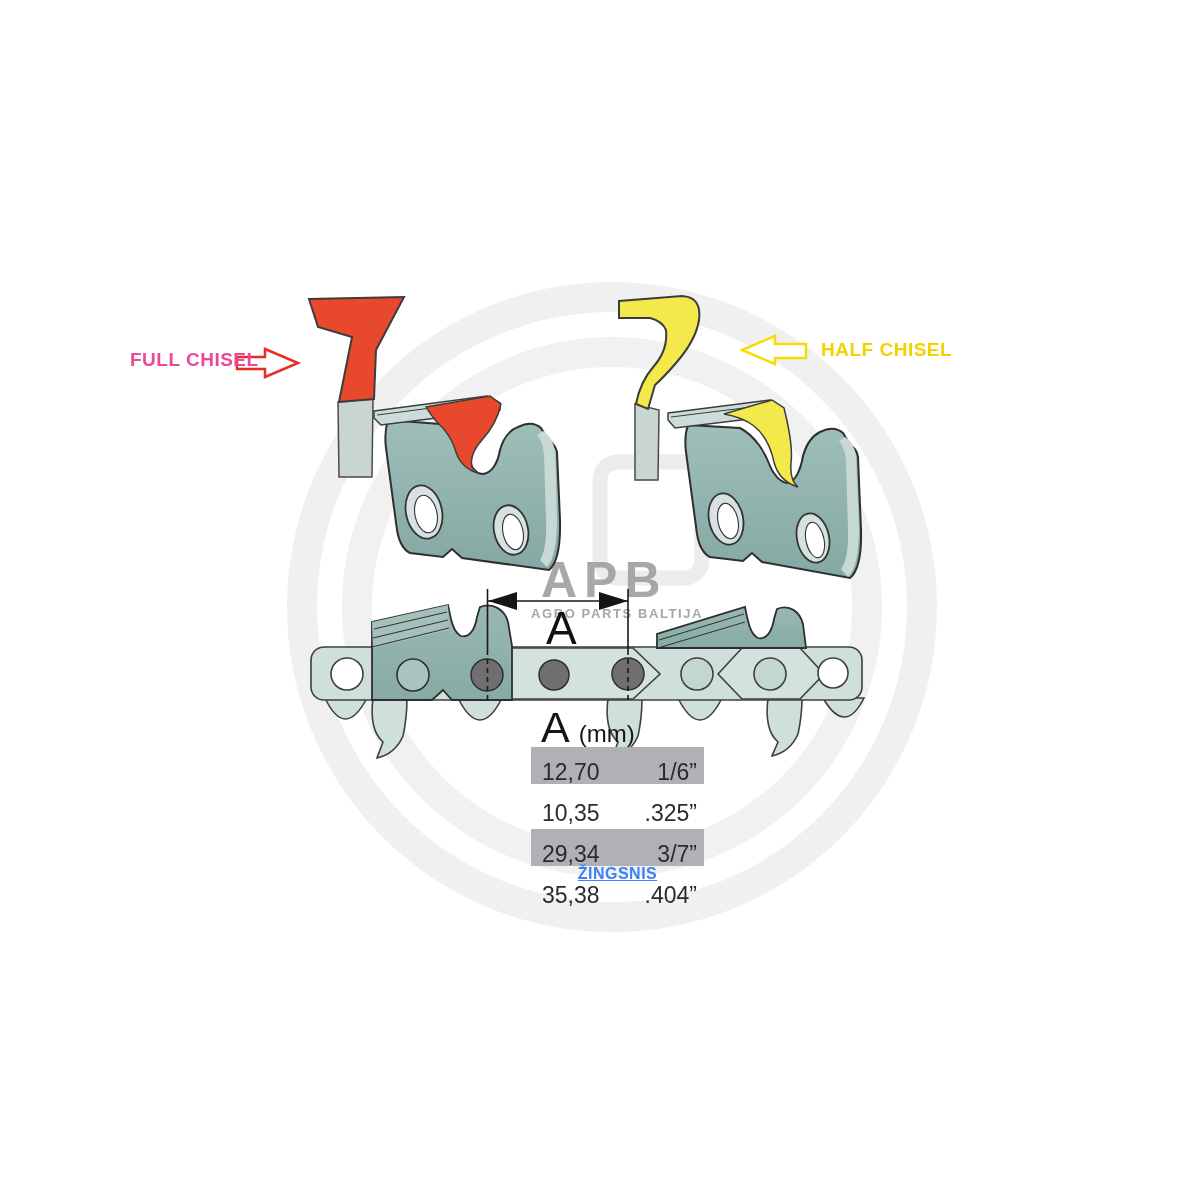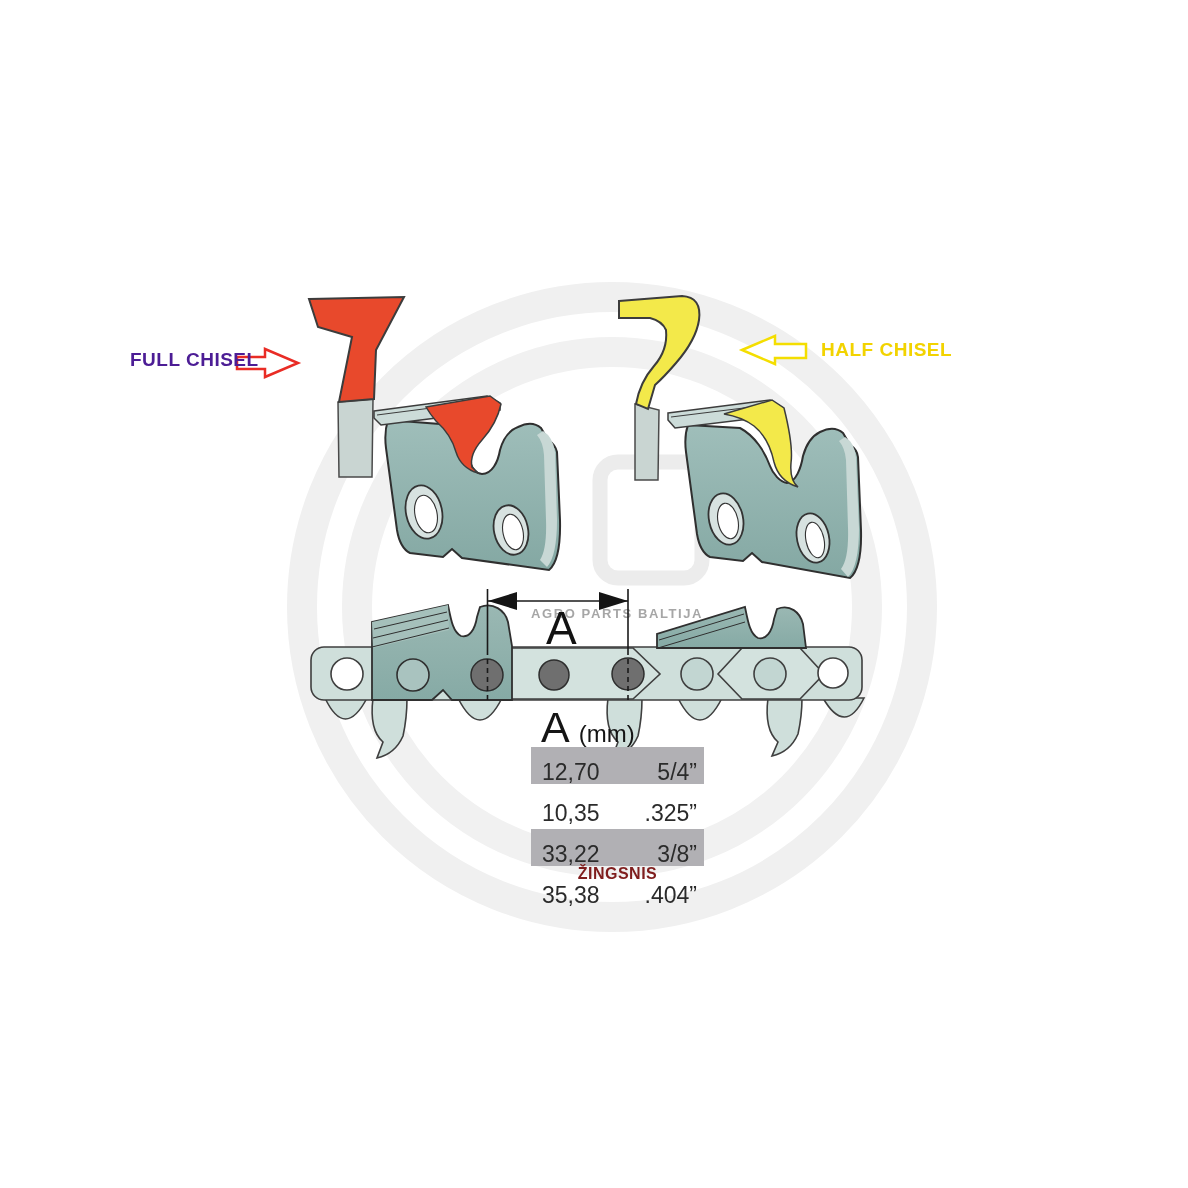--- a/index.html
+++ b/index.html
@@ -1,45 +1,46 @@
 <!DOCTYPE html>
 <html><head>
 <meta charset="utf-8">
 <style>
   html,body{margin:0;padding:0;background:#ffffff;}
   #stage{position:relative;width:1188px;height:1188px;background:#ffffff;overflow:hidden;
          font-family:"Liberation Sans","DejaVu Sans",sans-serif;}
   #stage svg{position:absolute;left:0;top:0;}
   .txt{position:absolute;white-space:nowrap;}
   .chisel-label{font-size:19px;font-weight:bold;letter-spacing:.5px;}
-  #full-chisel-label{left:130px;top:349px;color:#4c1d95;}
+  #full-chisel-label{left:130px;top:349px;color:#ec4899;}
   #half-chisel-label{left:821px;top:339px;color:#f2d300;}
   #wm-logo{left:541px;top:551px;font-size:50px;font-weight:bold;color:#9a9a9a;letter-spacing:7px;opacity:.85;}
   #wm-sub{left:531px;top:606px;font-size:13px;font-weight:bold;color:#a6a6a6;letter-spacing:1.6px;}
   #dim-letter{left:546px;top:601px;font-size:46px;color:#121212;}
   #tbl-header{left:541px;top:703px;color:#151515;display:flex;align-items:baseline;gap:9px;}
   #tbl-header .hl-letter{font-size:43px;}
   #tbl-header .hl-unit{font-size:24px;}
   .ptable{position:absolute;left:531px;top:747px;width:173px;}
   .prow{display:flex;justify-content:space-between;align-items:center;height:24px;margin-bottom:4px;
         padding:13px 7px 0 11px;font-size:23px;color:#2b2b2b;}
   .prow.hl{background:#b1b0b4;}
   #tbl-caption{left:531px;top:865px;width:173px;text-align:center;font-size:16px;font-weight:bold;
-               letter-spacing:.5px;color:#7f1d1d;}
+               letter-spacing:.5px;color:#3b82f6;text-decoration:underline;}
 </style>
 </head>
 <body>
 
 <div id="stage">
 
   <svg width="1188" height="1188" viewBox="0 0 1188 1188">
     <circle cx="612" cy="607" r="310" fill="none" stroke="#f0f0f0" stroke-width="30"></circle>
     <circle cx="612" cy="607" r="255" fill="none" stroke="#f1f1f1" stroke-width="30"></circle>
     <rect x="600" y="462" width="102" height="116" rx="18" fill="none" stroke="#ececec" stroke-width="15"></rect>
   </svg>
+  <div class="txt" id="wm-logo">APB</div>
   <div class="txt" id="wm-sub">AGRO PARTS BALTIJA</div>
 
   <svg width="1188" height="1188" viewBox="0 0 1188 1188">
     <defs>
       <linearGradient id="bodyGrad" x1="0" y1="0" x2="0" y2="1">
         <stop offset="0" stop-color="#9fbeba"></stop>
           <stop offset="1" stop-color="#84a8a3"></stop>
       </linearGradient>
       <linearGradient id="cutGrad" x1="0" y1="0" x2="0" y2="1">
         <stop offset="0" stop-color="#9ab8b3"></stop>
@@ -172,29 +173,29 @@
   <div class="txt" id="dim-letter">A</div>
 
   <div class="txt" id="tbl-header">
     <span class="hl-letter">A</span>
     <span class="hl-unit">(mm)</span>
   </div>
 
   <div class="ptable">
     <div class="prow hl">
       <span>12,70</span>
-      <span>5/4”</span>
+      <span>1/6”</span>
     </div>
     <div class="prow">
       <span>10,35</span>
       <span>.325”</span>
     </div>
     <div class="prow hl">
-      <span>33,22</span>
-      <span>3/8”</span>
+      <span>29,34</span>
+      <span>3/7”</span>
     </div>
     <div class="prow">
       <span>35,38</span>
       <span>.404”</span>
     </div>
   </div>
 
   <div class="txt" id="tbl-caption">ŽINGSNIS</div>
 
 </div>

